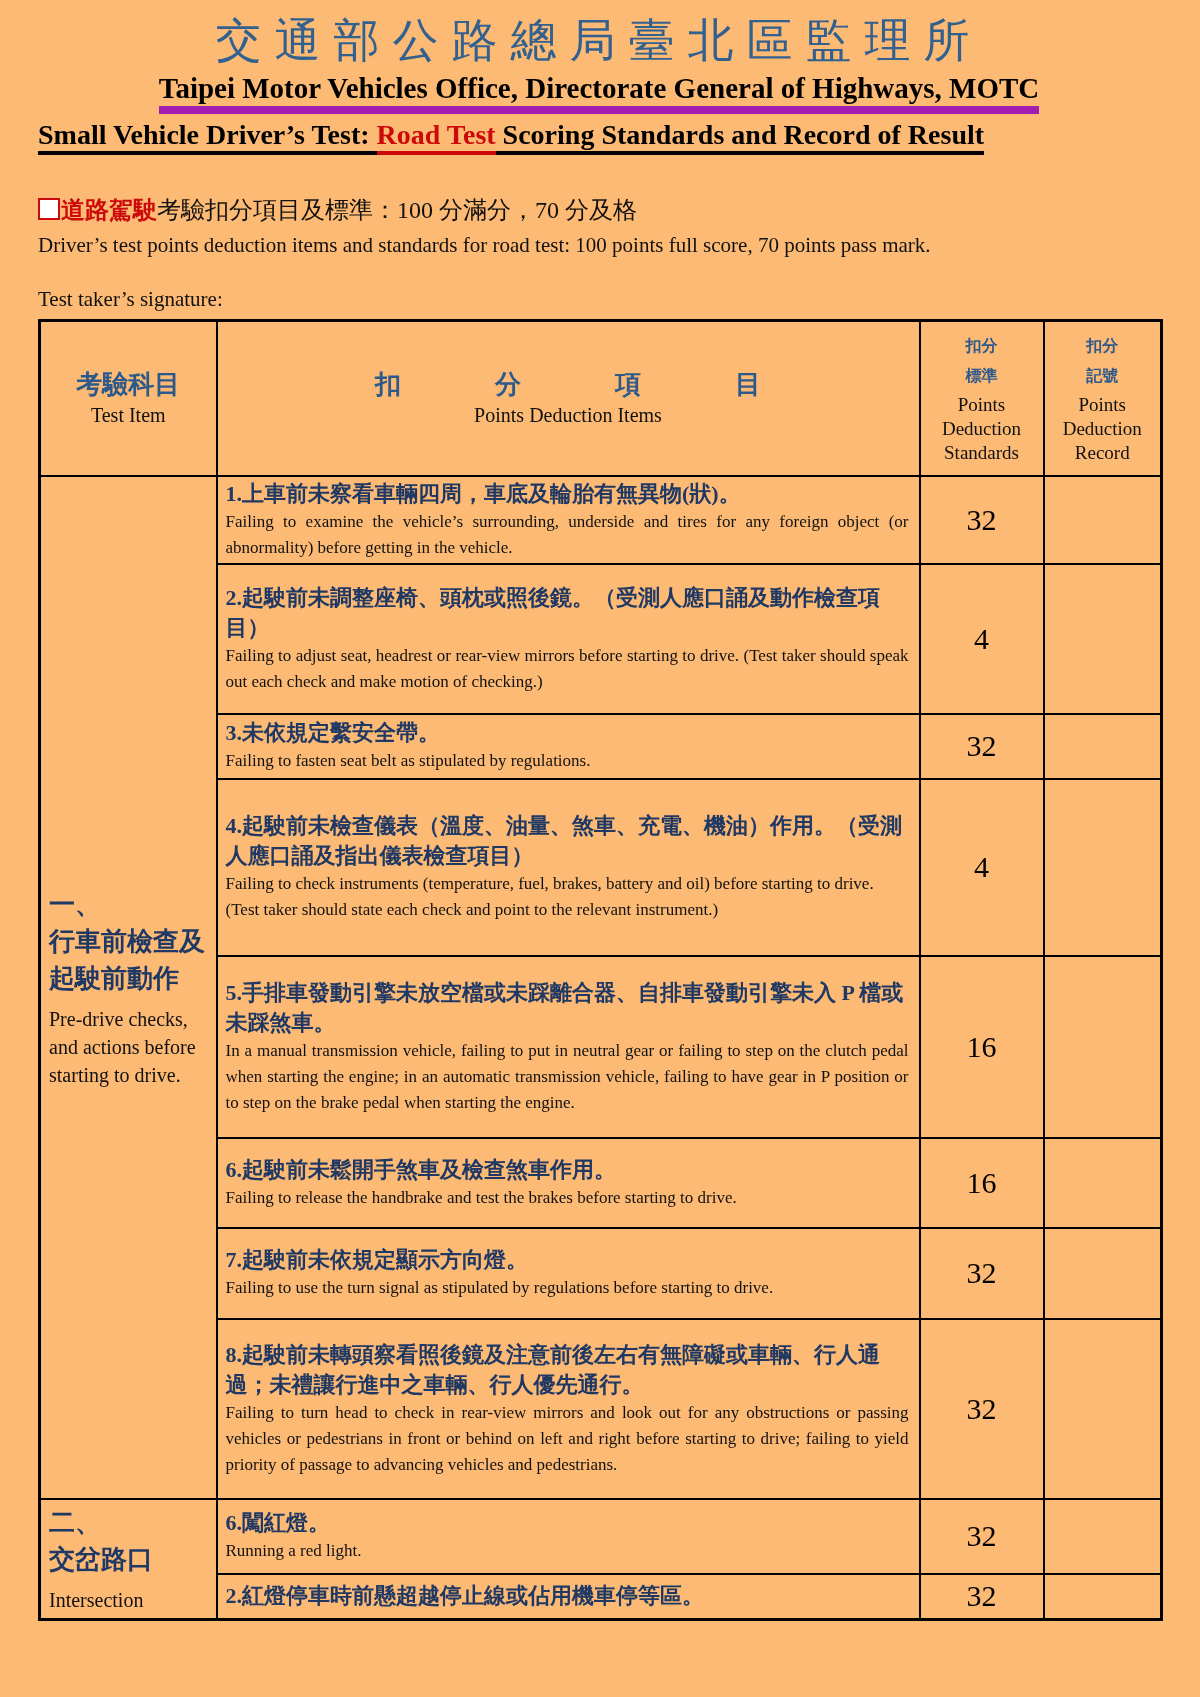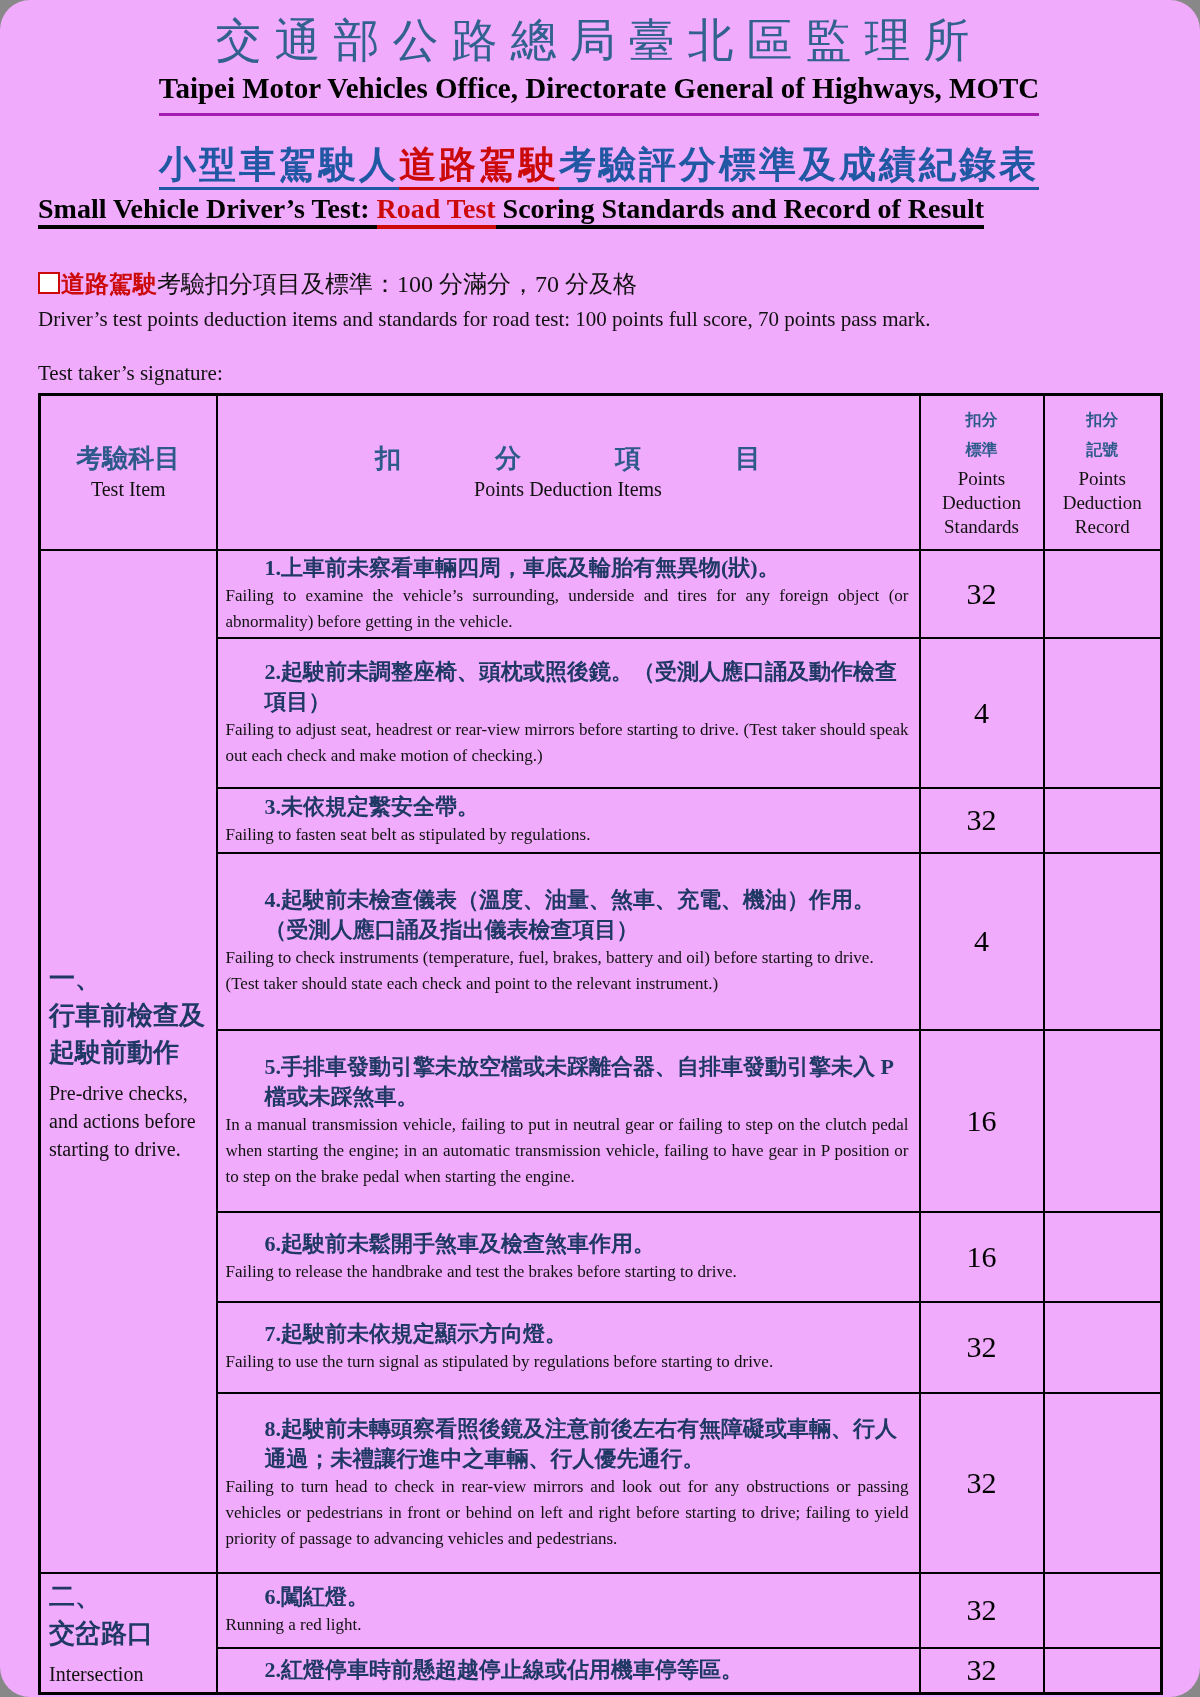--- a/index.html
+++ b/index.html
@@ -1,30 +1,30 @@
 <!DOCTYPE html>
 <html><head>
 <meta charset="utf-8">
 <style>
   * { margin:0; padding:0; box-sizing:border-box; }
   body { background:#888; }
   .page {
-    width:1200px; height:1697px; background:#f0abfc; margin:0 auto;
+    width:1200px; height:1697px; background:#fdba74; margin:0 auto;
     font-family:"Liberation Serif","DejaVu Serif",serif;
-    padding:12px 40px 0 38px; overflow:hidden; position:relative;border-radius:30px;
+    padding:12px 40px 0 38px; overflow:hidden; position:relative;
   }
   
   .title-zh {
     text-align:center; font-size:46px; font-weight:normal; color:#33618f;
     letter-spacing:13px; line-height:58px; white-space:nowrap;
   }
   .title-en-wrap { text-align:center; margin-top:2px; }
   .title-en {
     display:inline-block; font-size:29px; font-weight:bold; color:#000;
-    border-bottom:3px solid #a21caf; padding-bottom:8px; line-height:33px;
+    border-bottom:8px solid #a21caf; padding-bottom:1px; line-height:33px;
   }
   .subtitle-zh-wrap { text-align:center; margin-top:26px; white-space:nowrap; }
   .subtitle-zh-wrap span {
     font-size:37px; font-weight:bold; letter-spacing:3px; line-height:46px;
     border-bottom:3px solid currentColor; padding-bottom:2px;
   }
   .blue-seg { color:#2058a4; }
   .red-seg  { color:#cc0a0a; }
   .subtitle-en-wrap { text-align:left; margin-top:5px; white-space:nowrap; }
   .subtitle-en-wrap span {
@@ -64,21 +64,21 @@
   th .hzh.small { font-size:16px; line-height:30px; }
   th .hen.small { font-size:19px; line-height:24px; }
   td.sec { padding:4px 8px; }
   td.sec.top { vertical-align:top; padding-top:4px; }
   .sec-zh {
     font-size:26px; font-weight:bold; color:#1f3864; line-height:37px;
     white-space:pre-line;
   }
   .sec-en { font-size:20px; color:#111; line-height:28px; margin-top:8px; }
   td.item { padding:2px 10px 2px 8px; vertical-align:top; overflow:hidden; }
-  .zh { font-size:22px; font-weight:bold; color:#1f3864; line-height:30px;margin-left:39px; }
+  .zh { font-size:22px; font-weight:bold; color:#1f3864; line-height:30px; }
   .en { font-size:17px; color:#111; line-height:26px; text-align:justify; }
   td.pts {
     text-align:center; font-size:30px; color:#000; font-weight:normal;
     overflow:hidden;
   }
   td.rec { overflow:hidden; }
   tr.h83  { height:83px; }
   tr.h150 { height:150px; }
   tr.h65  { height:65px; }
   tr.h177 { height:177px; }
@@ -92,23 +92,20 @@
 </head>
 <body>
 
 <div class="page">
 
   <div class="title-zh">交通部公路總局臺北區監理所</div>
   <div class="title-en-wrap">
     <span class="title-en">Taipei Motor Vehicles Office, Directorate General of Highways, MOTC</span>
   </div>
 
-  <div class="subtitle-zh-wrap">
-    <span class="blue-seg">小型車駕駛人</span><span class="red-seg">道路駕駛</span><span class="blue-seg">考驗評分標準及成績紀錄表</span>
-  </div>
   <div class="subtitle-en-wrap">
     <span class="black-seg">Small Vehicle Driver’s Test: </span><span class="red-seg">Road Test</span><span class="black-seg"> Scoring Standards and Record of Result</span>
   </div>
 
   <div class="intro">
     <div class="intro-line1">
       <span class="checkbox"></span><span class="intro-zh-red">道路駕駛</span><span>考驗扣分項目及標準：100 分滿分，70 分及格</span>
     </div>
     <div class="intro-line2">Driver’s test points deduction items and standards for road test: 100 points full score, 70 points pass mark.</div>
   </div>

